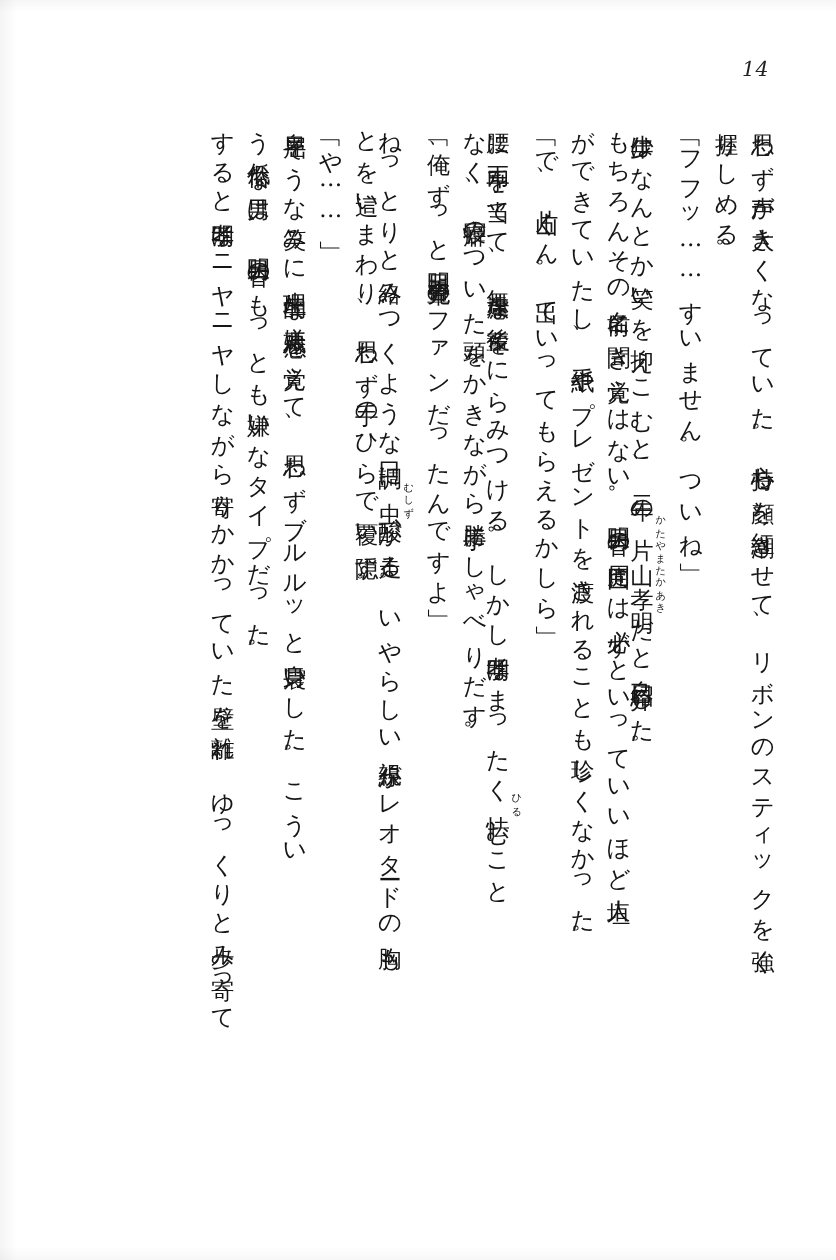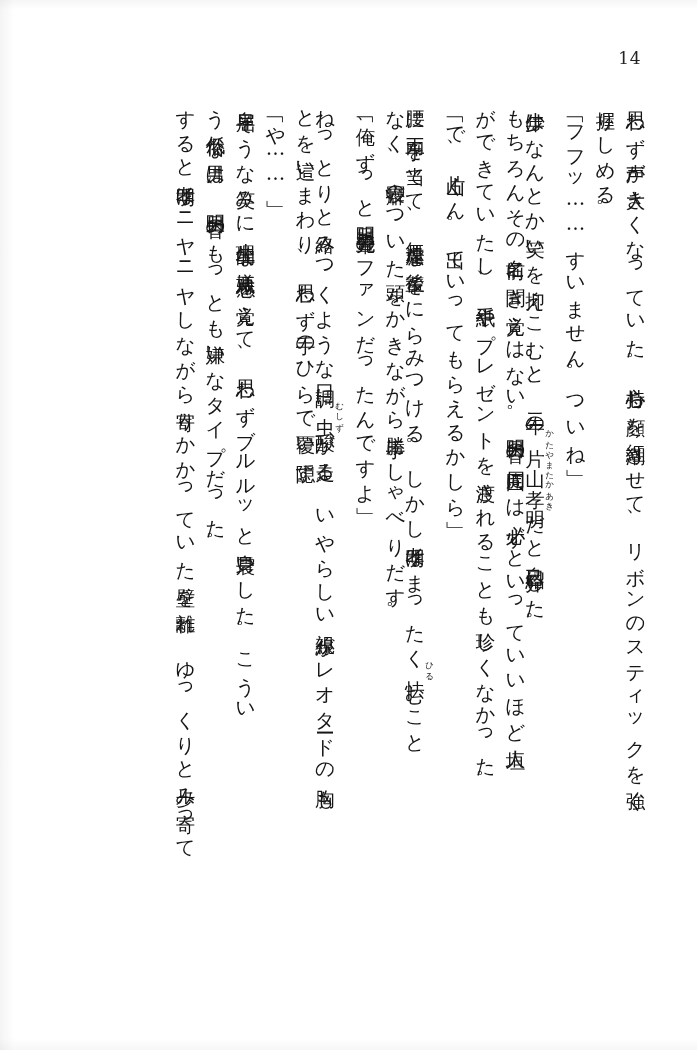--- a/index.html
+++ b/index.html
@@ -25,20 +25,21 @@
     height: 1050px;
     background: #ffffff;
   }
 
   
   #page-number {
     position: absolute;
     top: 48px;
     right: 56px;
     font-family: "DejaVu Serif", "Liberation Serif", serif;
+    font-style: italic;
     font-size: 17px;
     color: #222;
     letter-spacing: 0.5px;
   }
 
   
   #text-body {
     position: absolute;
     top: 96px;
     right: 52px;

